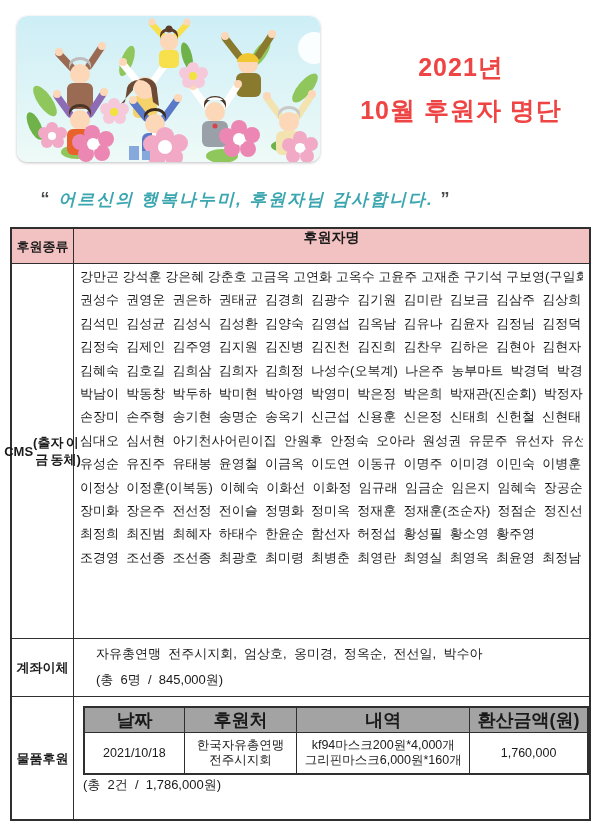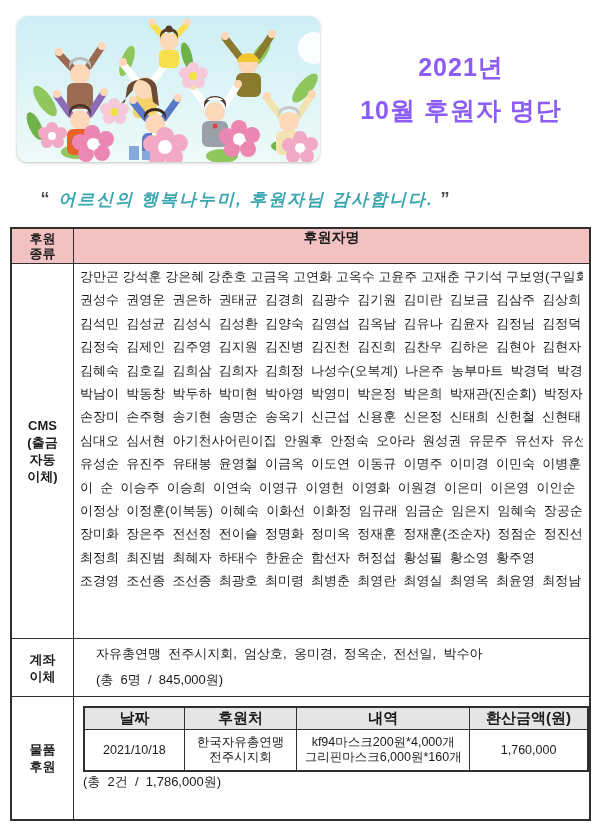--- a/index.html
+++ b/index.html
@@ -5,53 +5,53 @@
   html,body{margin:0;padding:0;}
   body{
     width:600px;height:827px;position:relative;background:#ffffff;
     font-family:"Liberation Sans","DejaVu Sans",sans-serif;color:#1a1a1a;
     overflow:hidden;
   }
   
   .illustration{position:absolute;left:17px;top:16px;width:303px;height:146px;}
   .illustration svg{display:block;border-radius:10px;box-shadow:0 1px 3px rgba(0,0,0,.25);}
   .title-block{position:absolute;left:330px;top:46px;width:262px;text-align:center;}
-  .title-line{font-size:25px;font-weight:800;line-height:43px;letter-spacing:1px;color:#8b5cf6;}
+  .title-line{font-size:25px;font-weight:800;line-height:43px;letter-spacing:1px;color:#ef4444;}
   .quote{position:absolute;top:188px;left:0;width:492px;text-align:center;
          font-size:17px;font-weight:700;letter-spacing:2px;}
   .quote .qmark{color:#4a4a4a;font-size:18px;}
   .quote .qtext{color:#3ba6af;font-style:italic;}
   
   .main-table{position:absolute;left:10px;top:227px;width:581px;
               border:2px solid #2f2f2f;box-sizing:border-box;background:#fff;}
   .trow{display:flex;border-top:1px solid #2f2f2f;box-sizing:border-box;}
   .trow:first-child{border-top:none;}
   .cell-type{width:62px;flex:0 0 62px;border-right:1px solid #2f2f2f;box-sizing:border-box;
-             display:flex;flex-direction:column;align-items:center;justify-content:center;
+             display:flex;flex-direction:row;align-items:center;justify-content:center;
              font-weight:700;font-size:13px;line-height:17px;text-align:center;}
   .cell-content{flex:1;box-sizing:border-box;overflow:hidden;}
   .row-header{height:34px;}
   .row-header .cell-type,.row-header .cell-content{background:#f2c1c1;}
   .row-header .cell-type{line-height:15px;}
   .row-header .cell-content{display:flex;justify-content:center;
                             font-weight:700;font-size:14px;}
   .row-cms{height:375px;}
   .row-cms .cell-content{padding:1px 6px;}
   .cms-line{font-size:13px;line-height:23.4px;white-space:pre;overflow:hidden;}
   .row-bank{height:58px;}
   .row-bank .cell-content{padding:2px 6px;margin-left:16px;}
   .bank-line{font-size:13px;line-height:26px;white-space:pre;overflow:hidden;}
   .row-goods{height:123px;}
   .row-goods .cell-content{padding:0;}
   
   .inner-table{border-collapse:collapse;margin:9px 0 1px 9px;border:2px solid #2f2f2f;
                table-layout:fixed;}
   .inner-table td{border:1px solid #2f2f2f;text-align:center;vertical-align:middle;
                   font-size:12.5px;padding:0 2px;overflow:hidden;}
-  .inner-table .ihead td{font-weight:700;font-size:15px;height:21px;background:#e5e5e5;}
+  .inner-table .ihead td{font-weight:700;font-size:18px;height:21px;background:#a3a3a3;}
   .inner-table .irow1 td{height:33px;}
   .inner-table .irow2 td{height:40px;line-height:15px;}
   .col-date{width:96px;}  .col-donor{width:111px;margin-left:12px;}
   .col-detail{width:173px;} .col-amount{width:115px;}
   .goods-total{font-size:13px;line-height:17px;padding-left:9px;white-space:pre;}
 </style>
 </head>
 <body>
 
 <div class="illustration">
@@ -262,21 +262,20 @@
     <div class="cell-content">
       <div class="cms-line">강만곤 강석훈 강은혜 강춘호 고금옥 고연화 고옥수 고윤주 고재춘 구기석 구보영(구일회)</div>
       <div class="cms-line">권성수  권영운  권은하  권태균  김경희  김광수  김기원  김미란  김보금  김삼주  김상희</div>
       <div class="cms-line">김석민  김성균  김성식  김성환  김양숙  김영섭  김옥남  김유나  김윤자  김정님  김정덕</div>
       <div class="cms-line">김정숙  김제인  김주영  김지원  김진병  김진천  김진희  김찬우  김하은  김현아  김현자</div>
       <div class="cms-line">김혜숙  김호길  김희삼  김희자  김희정  나성수(오복계)  나은주  농부마트  박경덕  박경자</div>
       <div class="cms-line">박남이  박동창  박두하  박미현  박아영  박영미  박은정  박은희  박재관(진순회)  박정자</div>
       <div class="cms-line">손장미  손주형  송기현  송명순  송옥기  신근섭  신용훈  신은정  신태희  신헌철  신현태</div>
       <div class="cms-line">심대오  심서현  아기천사어린이집  안원후  안정숙  오아라  원성권  유문주  유선자  유선주</div>
       <div class="cms-line">유성순  유진주  유태봉  윤영철  이금옥  이도연  이동규  이명주  이미경  이민숙  이병훈</div>
-      <div class="cms-line">이  순  이승주  이승희  이연숙  이영규  이영헌  이영화  이원경  이은미  이은영  이인순</div>
       <div class="cms-line">이정상  이정훈(이복동)  이혜숙  이화선  이화정  임규래  임금순  임은지  임혜숙  장공순</div>
       <div class="cms-line">장미화  장은주  전선정  전이슬  정명화  정미옥  정재훈  정재훈(조순자)  정점순  정진선</div>
       <div class="cms-line">최정희  최진범  최혜자  하태수  한윤순  함선자  허정섭  황성필  황소영  황주영</div>
       <div class="cms-line">조경영  조선종  조선종  최광호  최미령  최병춘  최영란  최영실  최영옥  최윤영  최정남</div>
     </div>
   </div>
 
   <div class="trow row-bank">
     <div class="cell-type">
       <div>계좌</div>

